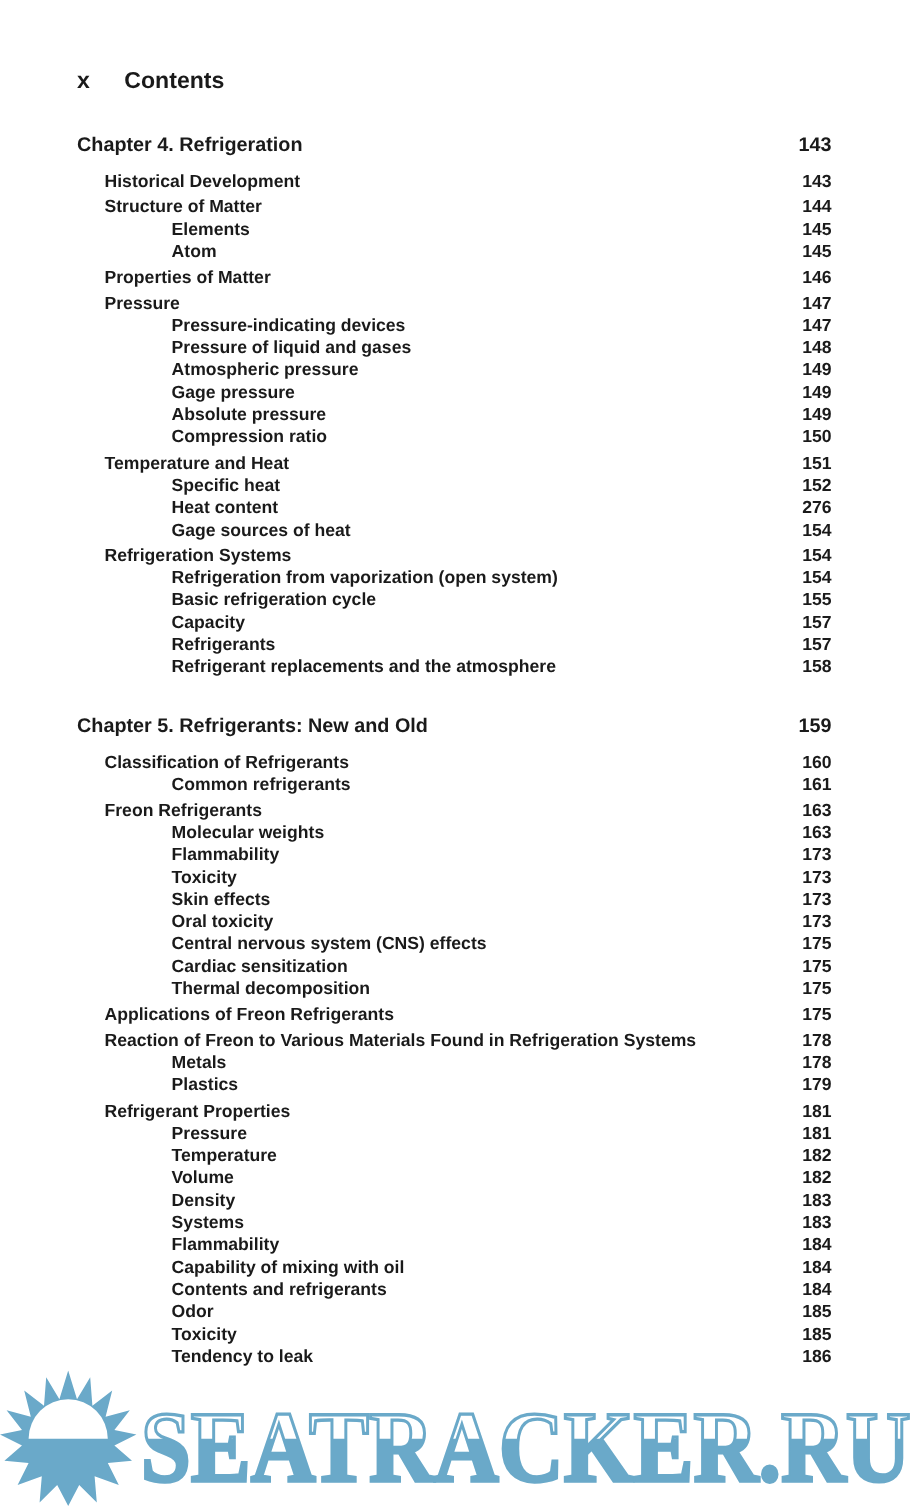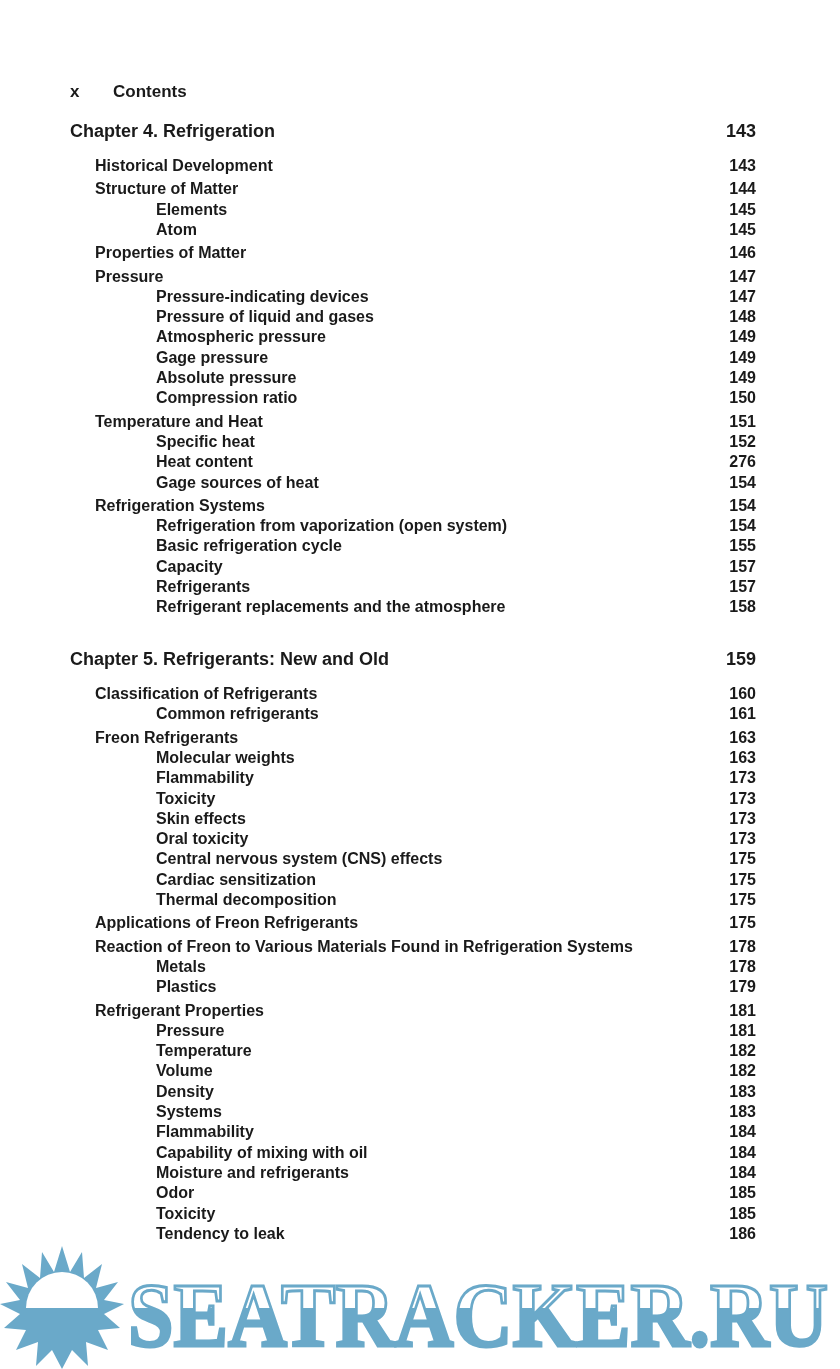--- a/index.html
+++ b/index.html
@@ -1,18 +1,18 @@
 <!DOCTYPE html>
 <html><head>
 <meta charset="utf-8">
 <style>
   html, body { margin:0; padding:0; background:#ffffff; }
   body { width:840px; height:1369px; position:relative; overflow:hidden;
          font-family:"Liberation Sans", sans-serif; color:#1a1a1a; }
-  .header { position:absolute; left:70px; top:62px; font-size:17px; font-weight:bold;margin-top:20px; }
+  .header { position:absolute; left:70px; top:62px; font-size:21px; font-weight:bold; }
   .header .pg { display:inline-block; width:43px; }
   .row { position:absolute; left:0; width:840px; font-weight:bold; }
   .row .t { position:absolute; white-space:nowrap; }
   .row .p { position:absolute; right:84px; text-align:center; }
   .chap { font-size:18px; }
   .chap .t { left:70px;text-align:center; }
   .sec { font-size:16px; }
   .sec .t { left:95px; }
   .sub { font-size:16px; }
   .sub .t { left:112px;margin-left:44px; }
@@ -208,21 +208,21 @@
     </div>
     <div class="row sub" style="top: 1123.3px;">
       <span class="t">Flammability</span>
       <span class="p">184</span>
     </div>
     <div class="row sub" style="top: 1143.6px;">
       <span class="t">Capability of mixing with oil</span>
       <span class="p">184</span>
     </div>
     <div class="row sub" style="top: 1163.9px;">
-      <span class="t">Moisture and refrigerants</span>
+      <span class="t">Contents and refrigerants</span>
       <span class="p">184</span>
     </div>
     <div class="row sub" style="top: 1184.2px;">
       <span class="t">Odor</span>
       <span class="p">185</span>
     </div>
     <div class="row sub" style="top: 1204.5px;">
       <span class="t">Toxicity</span>
       <span class="p">185</span>
     </div>

